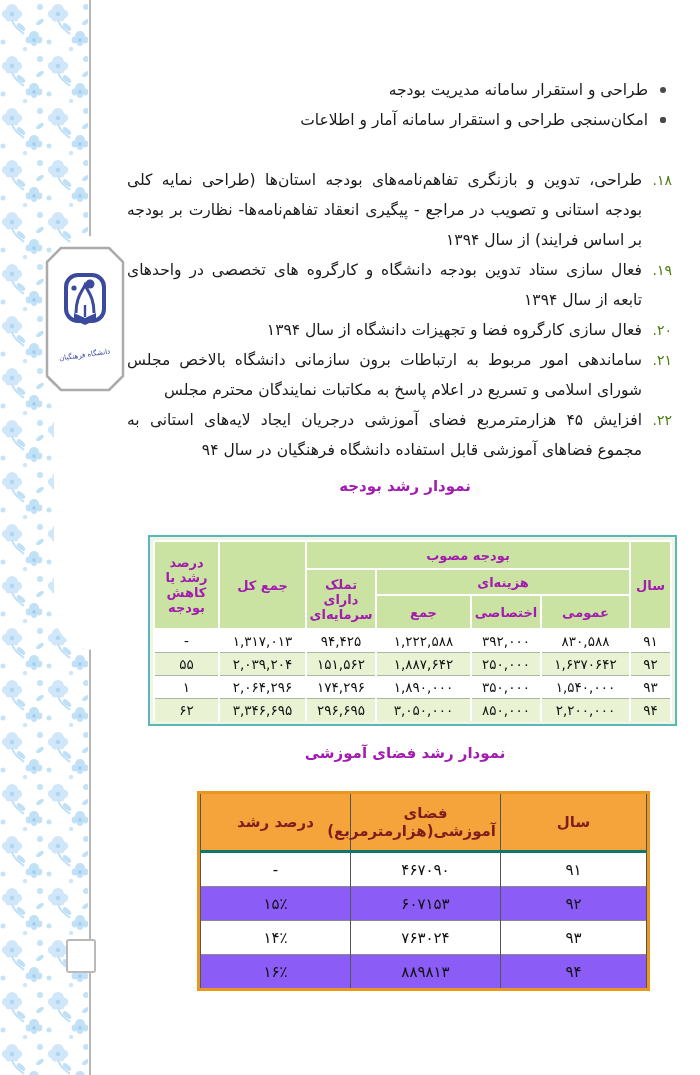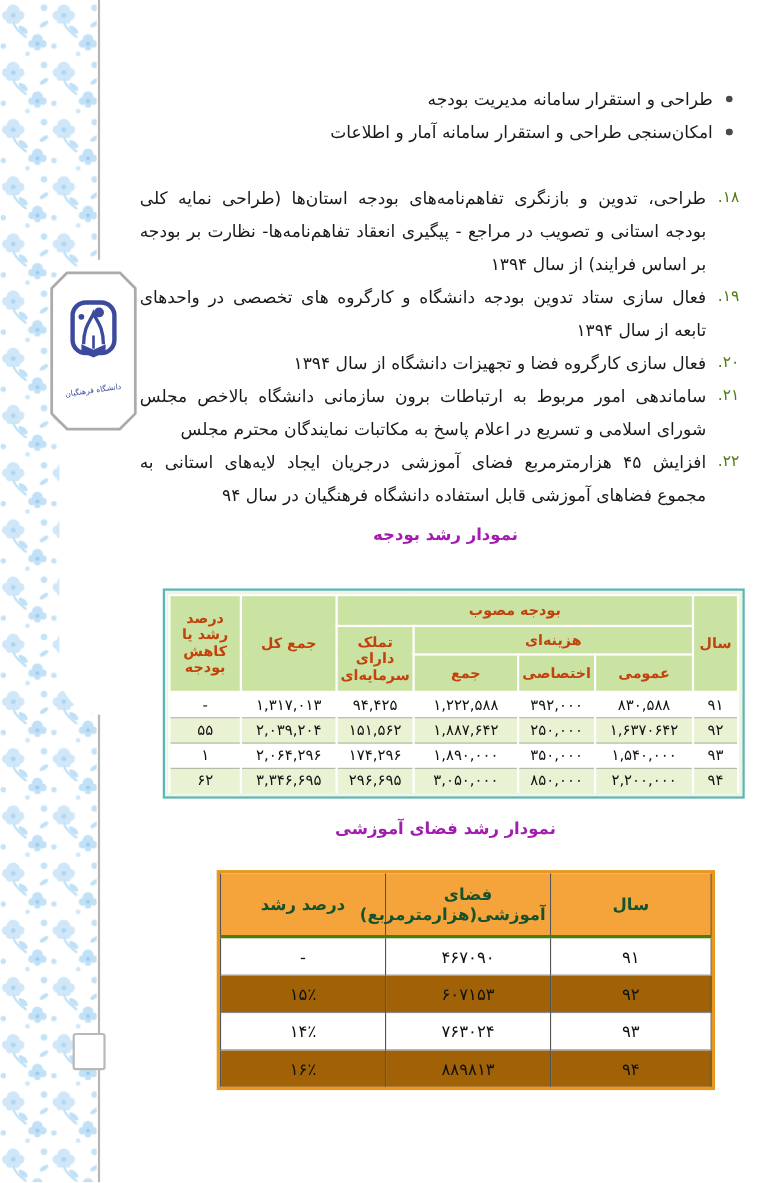--- a/index.html
+++ b/index.html
@@ -34,39 +34,39 @@
   .tbl-title { position:absolute; left:140px; width:530px; text-align:center;
             font-weight:bold; font-size:15px; color:#a21caf; }
   #title-budget { top:477px; }
   #title-space  { top:744px; }
 
   
   .t1wrap { position:absolute; top:535px; left:148px; border:2.5px solid #5bb6b9;
             background:#eef5e3; padding:3px; }
   table.t1 { border-collapse:collapse; table-layout:fixed; width:517px; font-size:13px; }
   table.t1 th { background:#cbe3a2; border:2.5px solid #ffffff; font-weight:bold;
-            padding:2px 2px; color:#c2410c; }
+            padding:2px 2px; color:#a21caf; }
   table.t1 td { text-align:center; border-left:2.5px solid #ffffff; border-right:2.5px solid #ffffff;
             border-top:1.5px solid #a9b6a0; padding:3px 1px; font-size:13.5px; color:#111;
             background:#ffffff; }
   table.t1 tr.alt td { background:#e9f3d4; }
   table.t1 .hrow1 th { height:22px; }
   table.t1 .hrow2 th { height:20px;text-align:center; }
   table.t1 .hrow3 th { height:28px; }
 
   
   .t2wrap { position:absolute; top:791px; left:197px; border:3px solid #e9971f; background:#fff; }
   table.t2 { border-collapse:collapse; table-layout:fixed; width:446px; font-size:15px; }
-  table.t2 th { background:#f5a43c; font-weight:bold; height:56px; color:#14532d;
+  table.t2 th { background:#f5a43c; font-weight:bold; height:56px; color:#7f1d1d;
             border-left:1.5px solid #545454; border-right:1.5px solid #545454;
-            border-bottom:3px solid #4d7c0f; padding:0 4px; }
+            border-bottom:3px solid #0f766e; padding:0 4px; }
   table.t2 td { text-align:center; height:31px; background:#ffffff; color:#111;
             border-left:1.5px solid #545454; border-right:1.5px solid #545454;
             border-top:1px solid #8a8a8a; }
-  table.t2 tr.alt td { background:#a16207; }
+  table.t2 tr.alt td { background:#8b5cf6; }
 </style>
 </head>
 <body>
 
 <div class="page">
 
   <div class="floral">
     <svg width="88" height="1075">
       <defs>
         <pattern id="fl" width="46" height="52" patternUnits="userSpaceOnUse">

